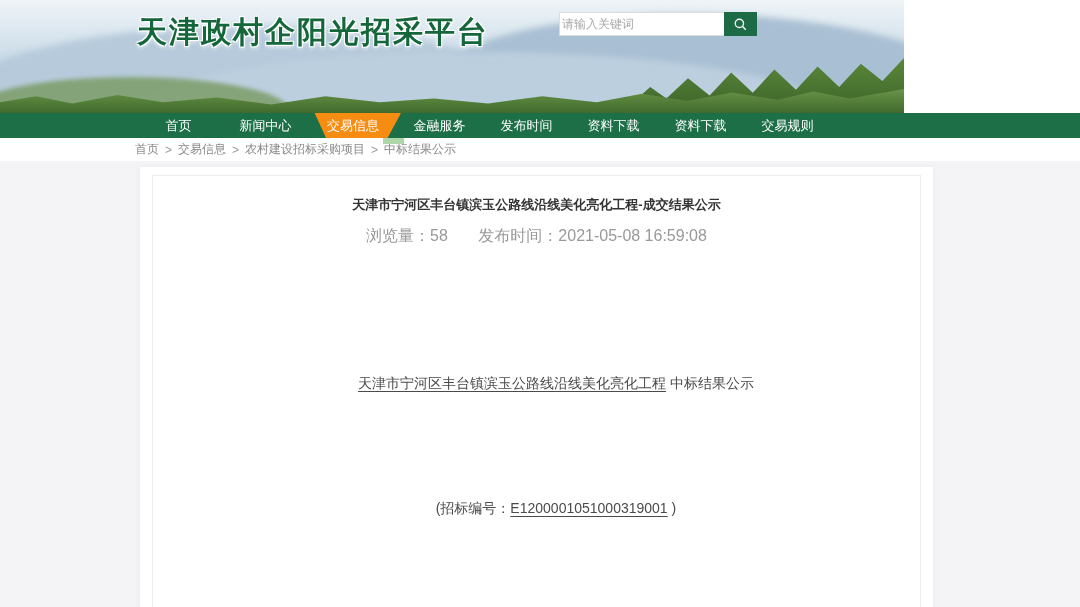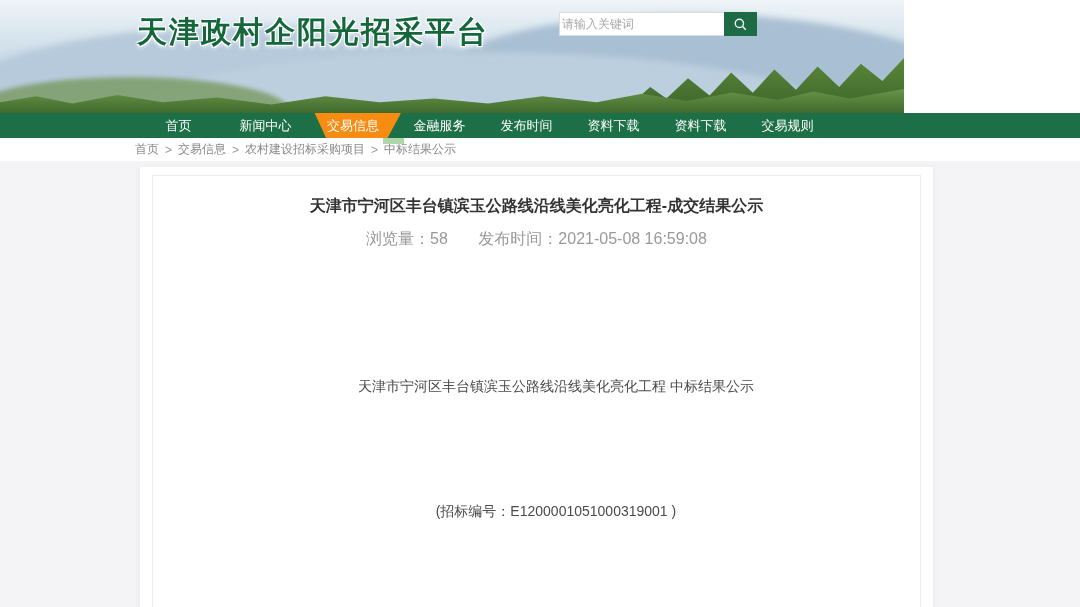--- a/index.html
+++ b/index.html
@@ -49,27 +49,27 @@
   .breadcrumb .sep { margin:0 6px; color:#9a9a9a; }
   .breadcrumb .crumb { cursor:pointer; }
 
   
   .main { width:1080px; height:446px; background:#f4f4f6; padding-top:6px; }
   .card { width:793px; margin-left:140px; height:600px; background:#fff;
     box-shadow:0 1px 6px rgba(0,0,0,.06); }
   .inner { margin:0 12px; position:relative; top:8px; height:620px;
     border:1px solid #ededed; padding:20px 11px 0 11px; }
 
-  .art-title { text-align:center; font-size:16px; font-weight:bold; color:#333; }
+  .art-title { text-align:center; font-size:13px; font-weight:bold; color:#333; }
   .art-meta { text-align:center; font-size:16px; color:#999; margin-top:12px; }
   .art-meta .m2 { margin-left:26px; }
 
   .art-body { margin-top:24px; font-size:14px; color:#4a4a4a; line-height:25px; white-space:pre-wrap; }
   .center { text-align:center; }
-  .u { text-underline-offset:3px; }
+  .u { text-decoration:underline; text-underline-offset:3px; }
   .line { min-height:25px; }
 </style>
 </head>
 <body>
 
 <div class="banner">
   <div class="mtn far-left"></div>
   <div class="mtn far-right"></div>
   <div class="mtn mid"></div>
   <div class="hill-left"></div>

